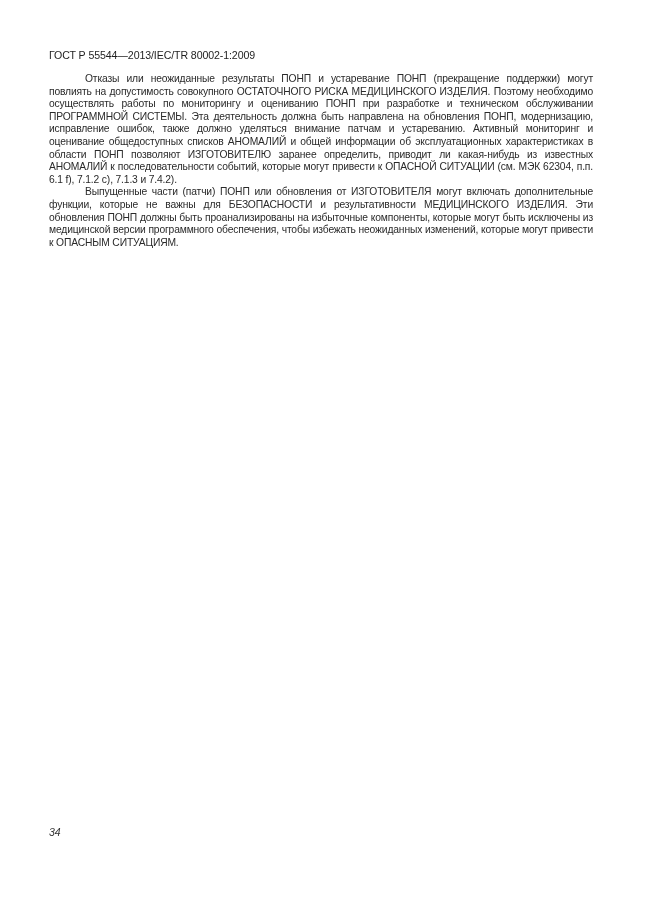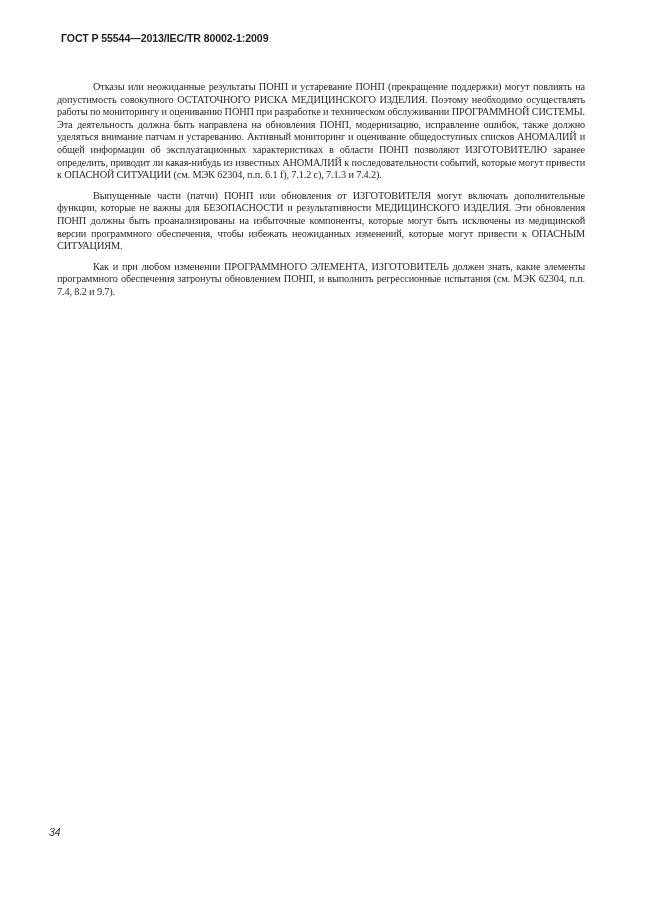--- a/index.html
+++ b/index.html
@@ -11,55 +11,52 @@
       width: 646px;
       height: 913px;
       position: relative;
       overflow: hidden;
       font-family: "Liberation Sans", sans-serif;
       color: #2a2a2a;
     }
     .page-header {
       position: absolute;
       left: 49px;
-      top: 32px;
+      top: 49px;
       font-size: 10.6px;
-      font-weight: bold;
+      font-weight: normal;
       letter-spacing: -0.1px;
       color: #1e1e1e;
-      margin-left: 12px;
     }
     .body-text {
       position: absolute;
       left: 49px;
       top: 73px;
       width: 544px;
       font-size: 10.3px;
       line-height: 12.6px;
       text-align: justify;
       letter-spacing: -0.15px;
     }
     .body-text p {
-      margin: 8px;
+      margin: 0;
       text-indent: 36px;
-      font-family: Liberation Serif, serif;
     }
     .page-number {
       position: absolute;
       left: 49px;
       top: 826px;
       font-size: 10.5px;
       color: #333;
       font-style: italic;
     }
   </style>
 </head>
 <body>
 
 <div class="page-header">ГОСТ Р 55544—2013/IEC/TR 80002-1:2009</div>
 
 <div class="body-text">
   <p>Отказы или неожиданные результаты ПОНП и устаревание ПОНП (прекращение поддержки) могут повлиять на допустимость совокупного ОСТАТОЧНОГО РИСКА МЕДИЦИНСКОГО ИЗДЕЛИЯ. Поэтому необходимо осуществлять работы по мониторингу и оцениванию ПОНП при разработке и техническом обслуживании ПРОГРАММНОЙ СИСТЕМЫ. Эта деятельность должна быть направлена на обновления ПОНП, модернизацию, исправление ошибок, также должно уделяться внимание патчам и устареванию. Активный мониторинг и оценивание общедоступных списков АНОМАЛИЙ и общей информации об эксплуатационных характеристиках в области ПОНП позволяют ИЗГОТОВИТЕЛЮ заранее определить, приводит ли какая-нибудь из известных АНОМАЛИЙ к последовательности событий, которые могут привести к ОПАСНОЙ СИТУАЦИИ (см. МЭК 62304, п.п. 6.1 f), 7.1.2 с), 7.1.3 и 7.4.2).</p>
   <p>Выпущенные части (патчи) ПОНП или обновления от ИЗГОТОВИТЕЛЯ могут включать дополнительные функции, которые не важны для БЕЗОПАСНОСТИ и результативности МЕДИЦИНСКОГО ИЗДЕЛИЯ. Эти обновления ПОНП должны быть проанализированы на избыточные компоненты, которые могут быть исключены из медицинской версии программного обеспечения, чтобы избежать неожиданных изменений, которые могут привести к ОПАСНЫМ СИТУАЦИЯМ.</p>
-  <p>Как и при любом изменении ПРОГРАММНОГО ЭЛЕМЕНТА, ИЗГОТОВИТЕЛЬ должен знать, какие элементы программного обеспечения затронуты обновлением ПОНП, и выполнить регрессионные испытания (см. МЭК 62304, п.п. 7.4, 8.2 и 9.7).</p>
 </div>
 
 <div class="page-number">34</div>
 
 </body></html>

